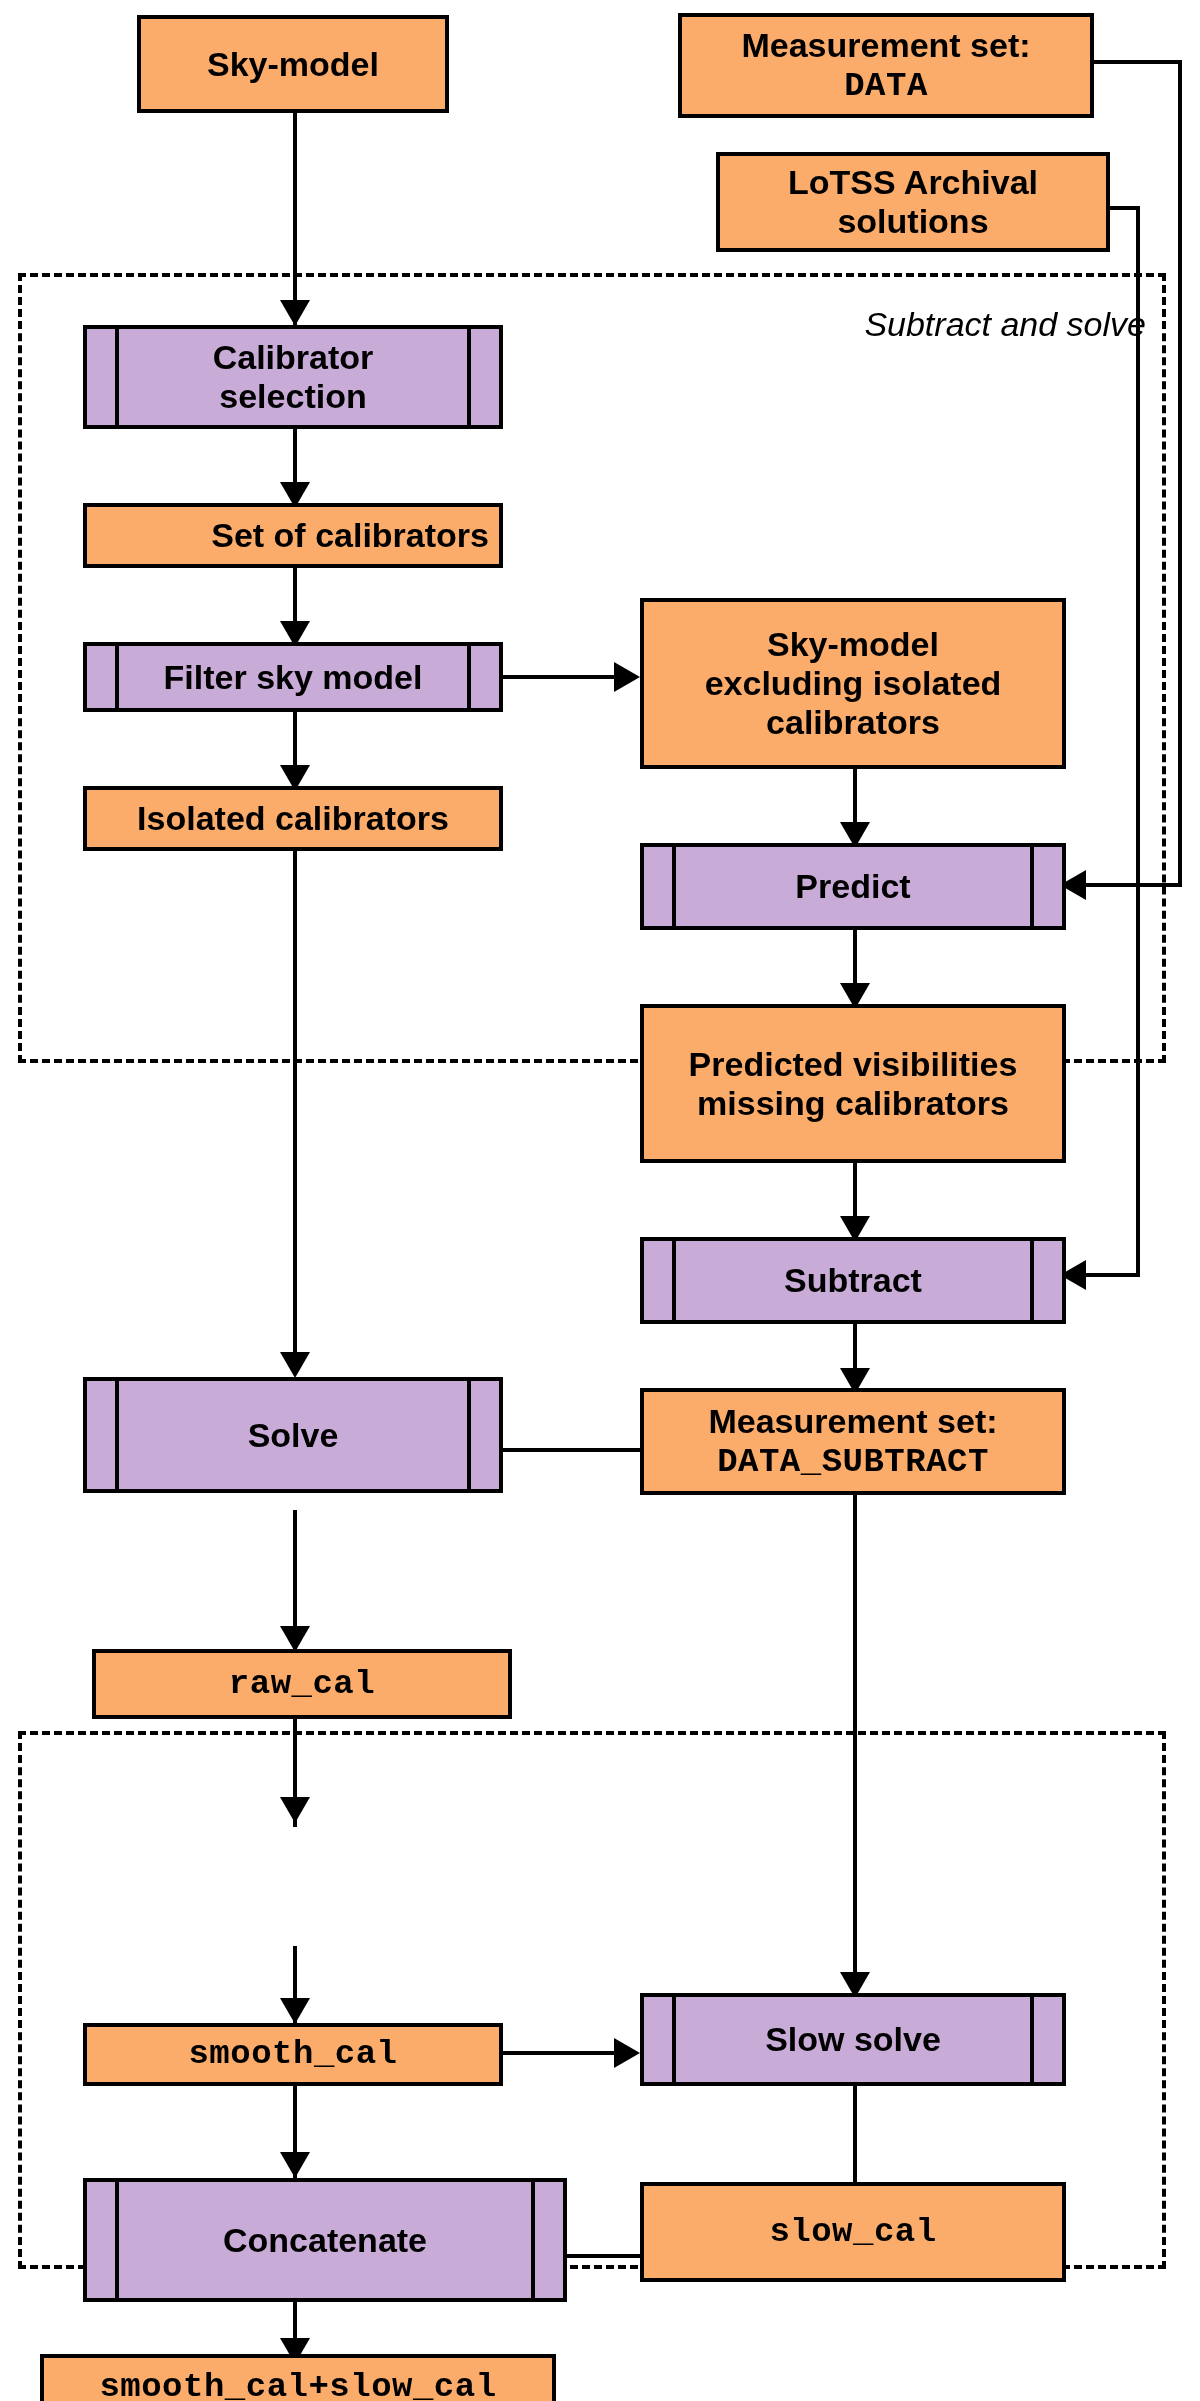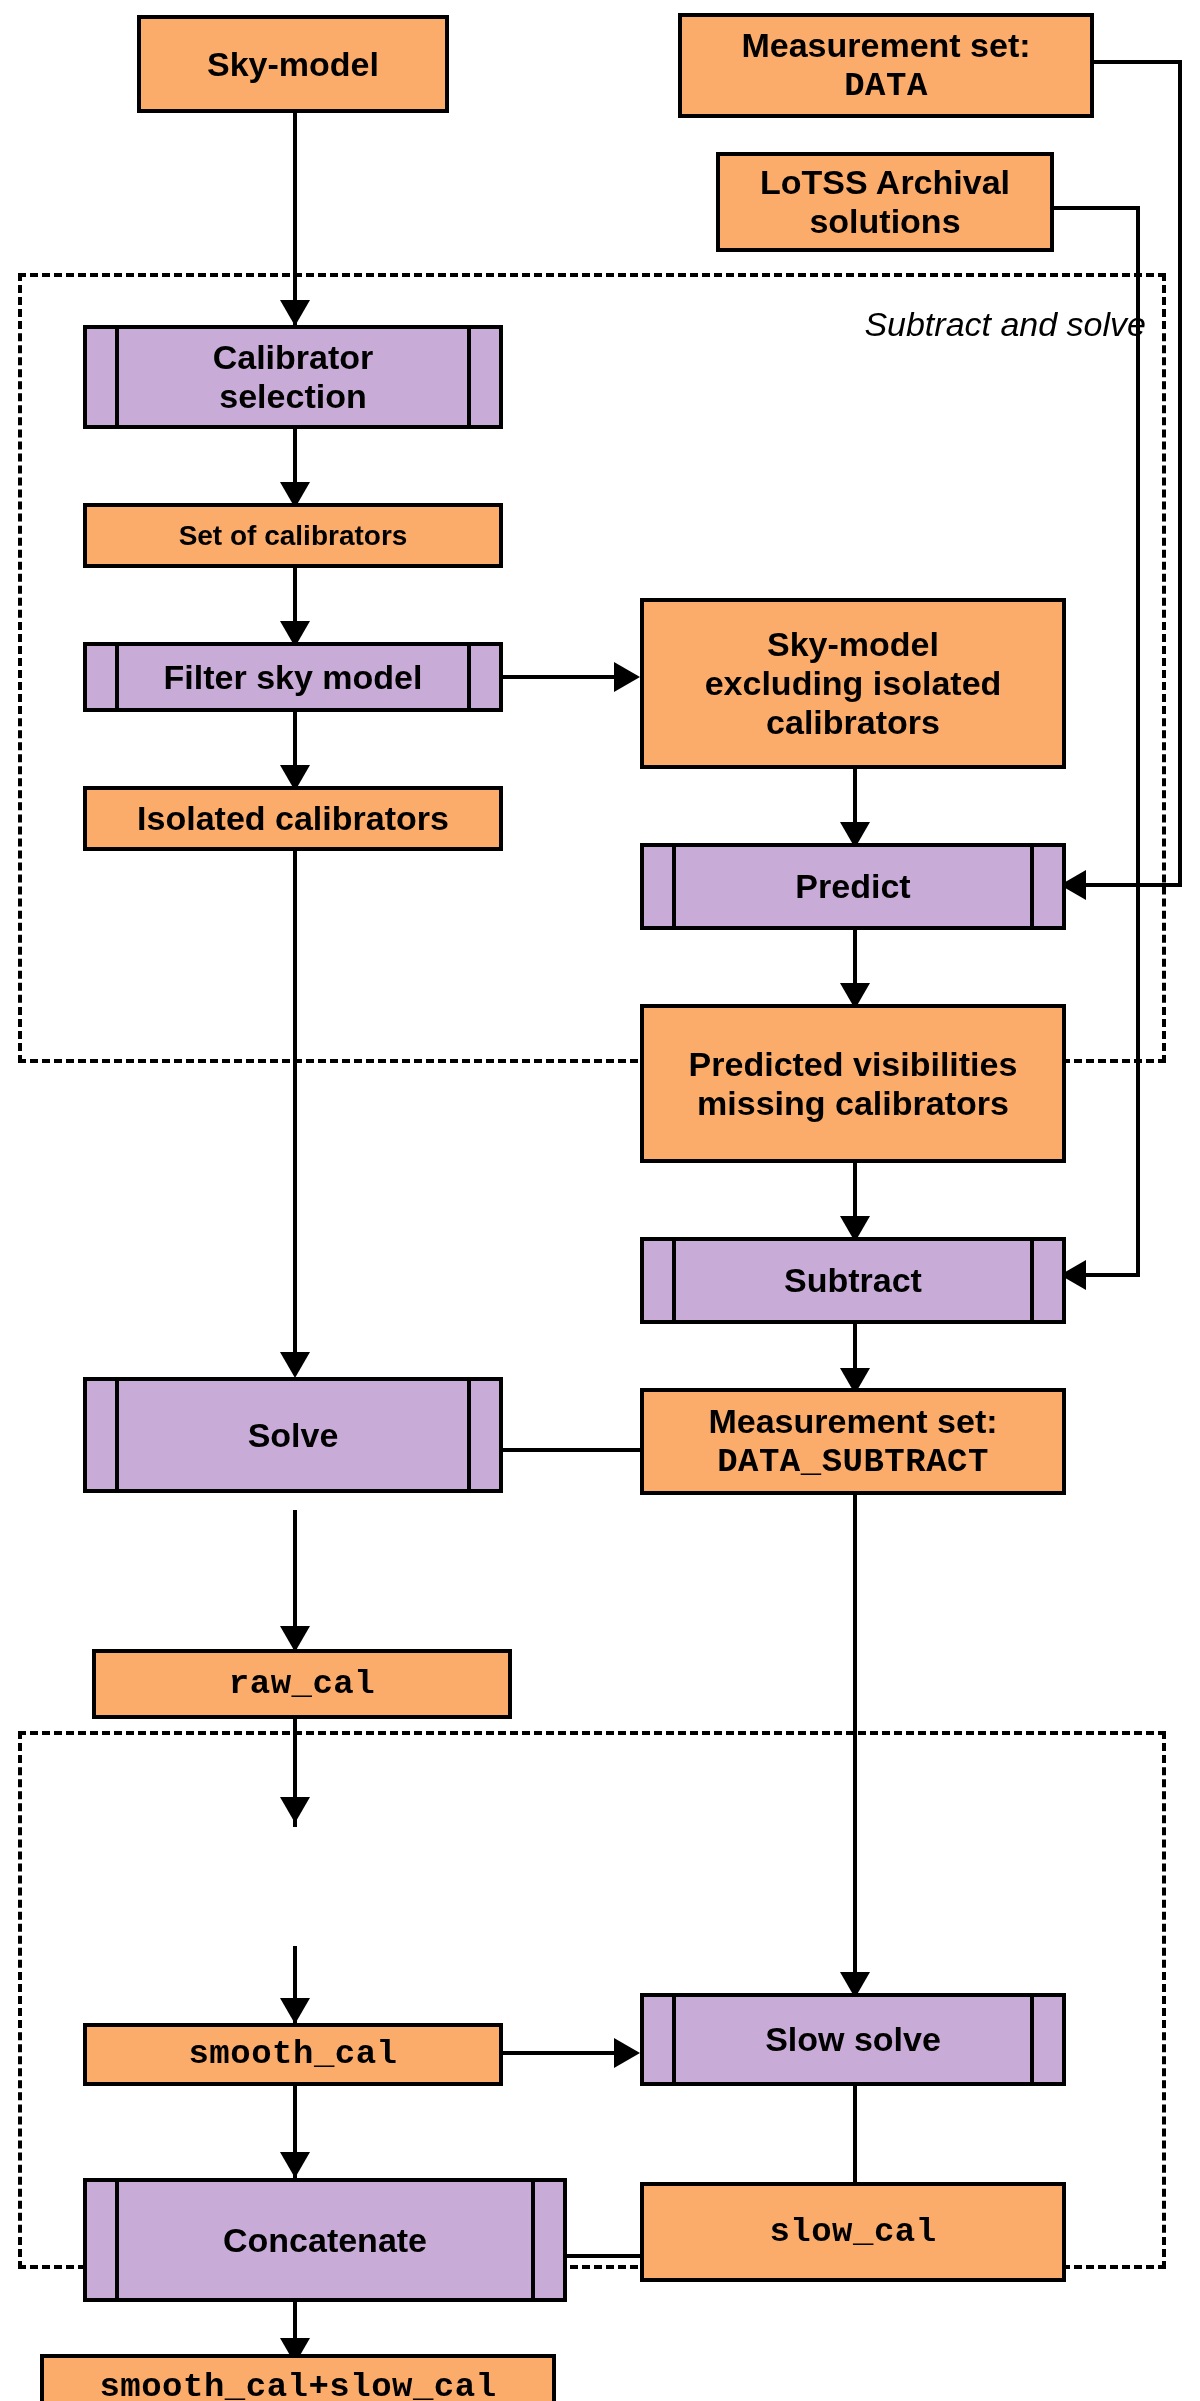--- a/index.html
+++ b/index.html
@@ -190,31 +190,31 @@
 
   <div class="node data-node" style="left:137px; top:15px; width:312px; height:98px; font-size:34px;">
     <span class="lbl">Sky-model</span>
   </div>
 
   <div class="node data-node" style="left:678px; top:13px; width:416px; height:105px; font-size:34px; flex-direction:column; gap:2px;">
     <span class="lbl" style="padding:0 14px;">Measurement set:</span>
     <span class="lbl mono" style="padding:0 14px;">DATA</span>
   </div>
 
-  <div class="node data-node" style="left:716px; top:152px; width:338px; height:100px; font-size:34px;">
+  <div class="node data-node" style="left:716px; top:152px; width:394px; height:100px; font-size:34px;">
     <span class="lbl" style="padding:0 14px;">LoTSS Archival
 solutions</span>
   </div>
 
   <div class="node proc-node" style="left:83px; top:325px; width:420px; height:104px; font-size:34px;">
     <span class="lbl">Calibrator
 selection</span>
   </div>
 
-  <div class="node data-node" style="left:83px; top:503px; width:420px; height:65px; font-size:28px;">
+  <div class="node data-node" style="left:83px; top:503px; width:420px; height:65px; font-size:34px;justify-content:flex-end;">
     <span class="lbl" style="padding:0 10px;">Set of calibrators</span>
   </div>
 
   <div class="node proc-node" style="left:83px; top:642px; width:420px; height:70px; font-size:34px;">
     <span class="lbl">Filter sky model</span>
   </div>
 
   <div class="node data-node" style="left:83px; top:786px; width:420px; height:65px; font-size:34px;">
     <span class="lbl" style="padding:0 10px;">Isolated calibrators</span>
   </div>

